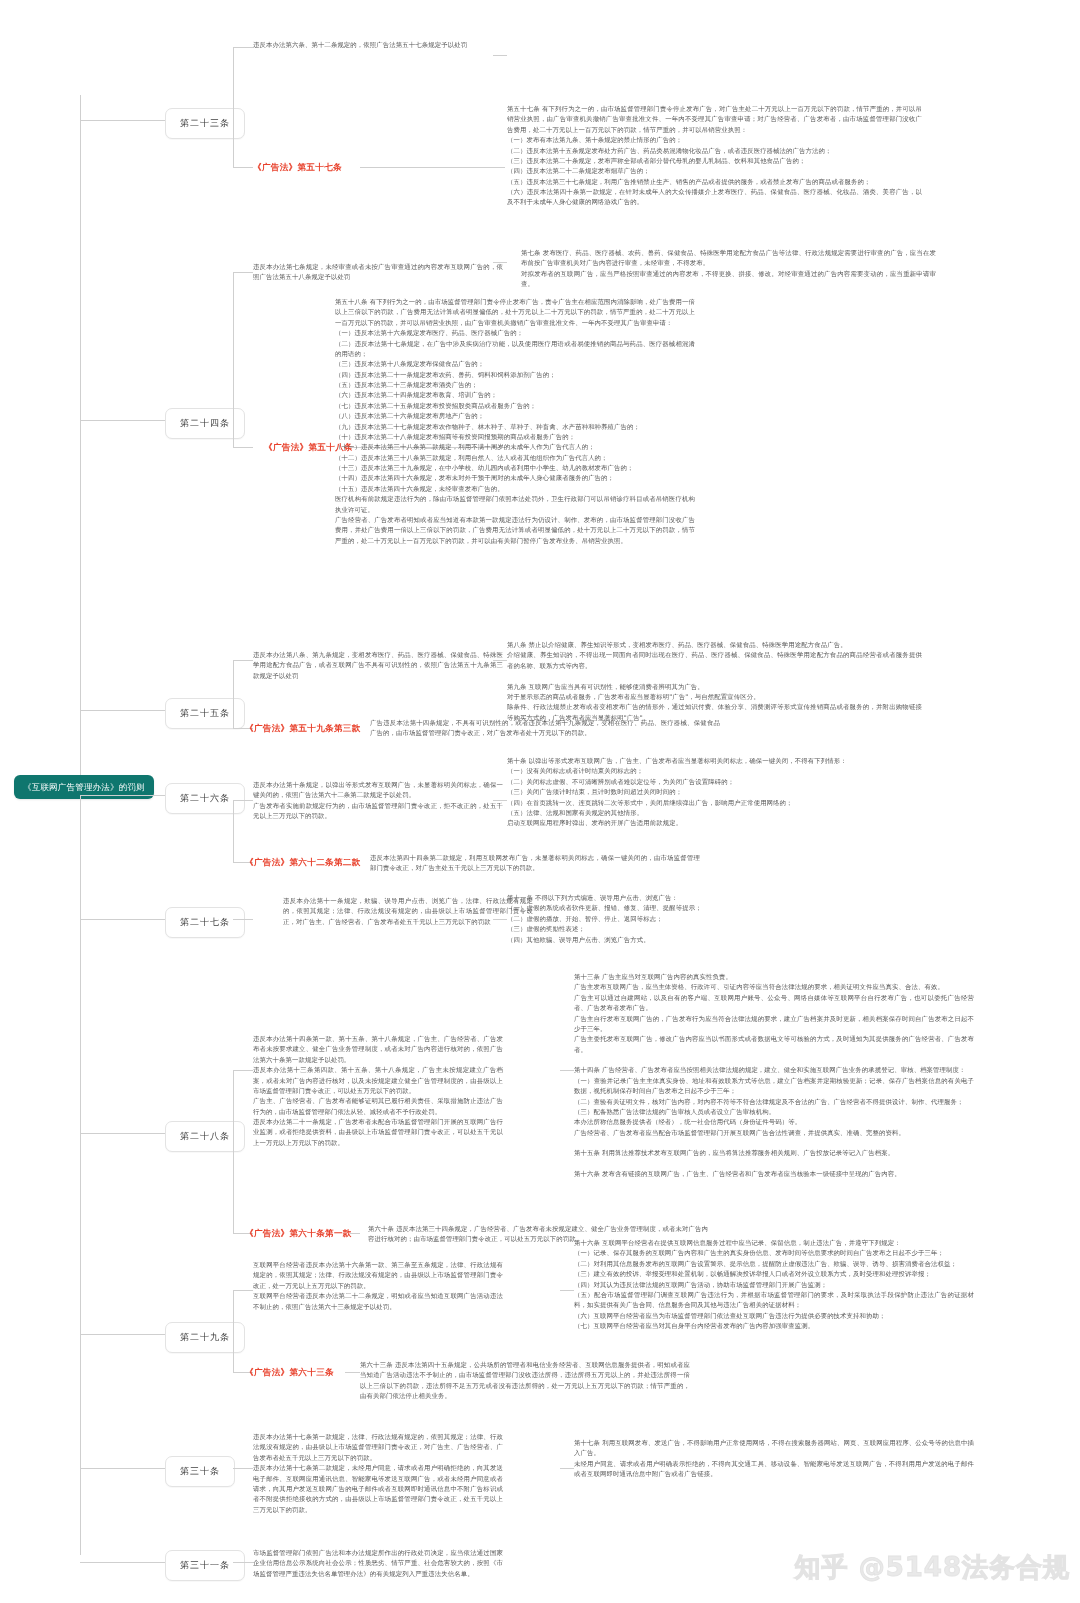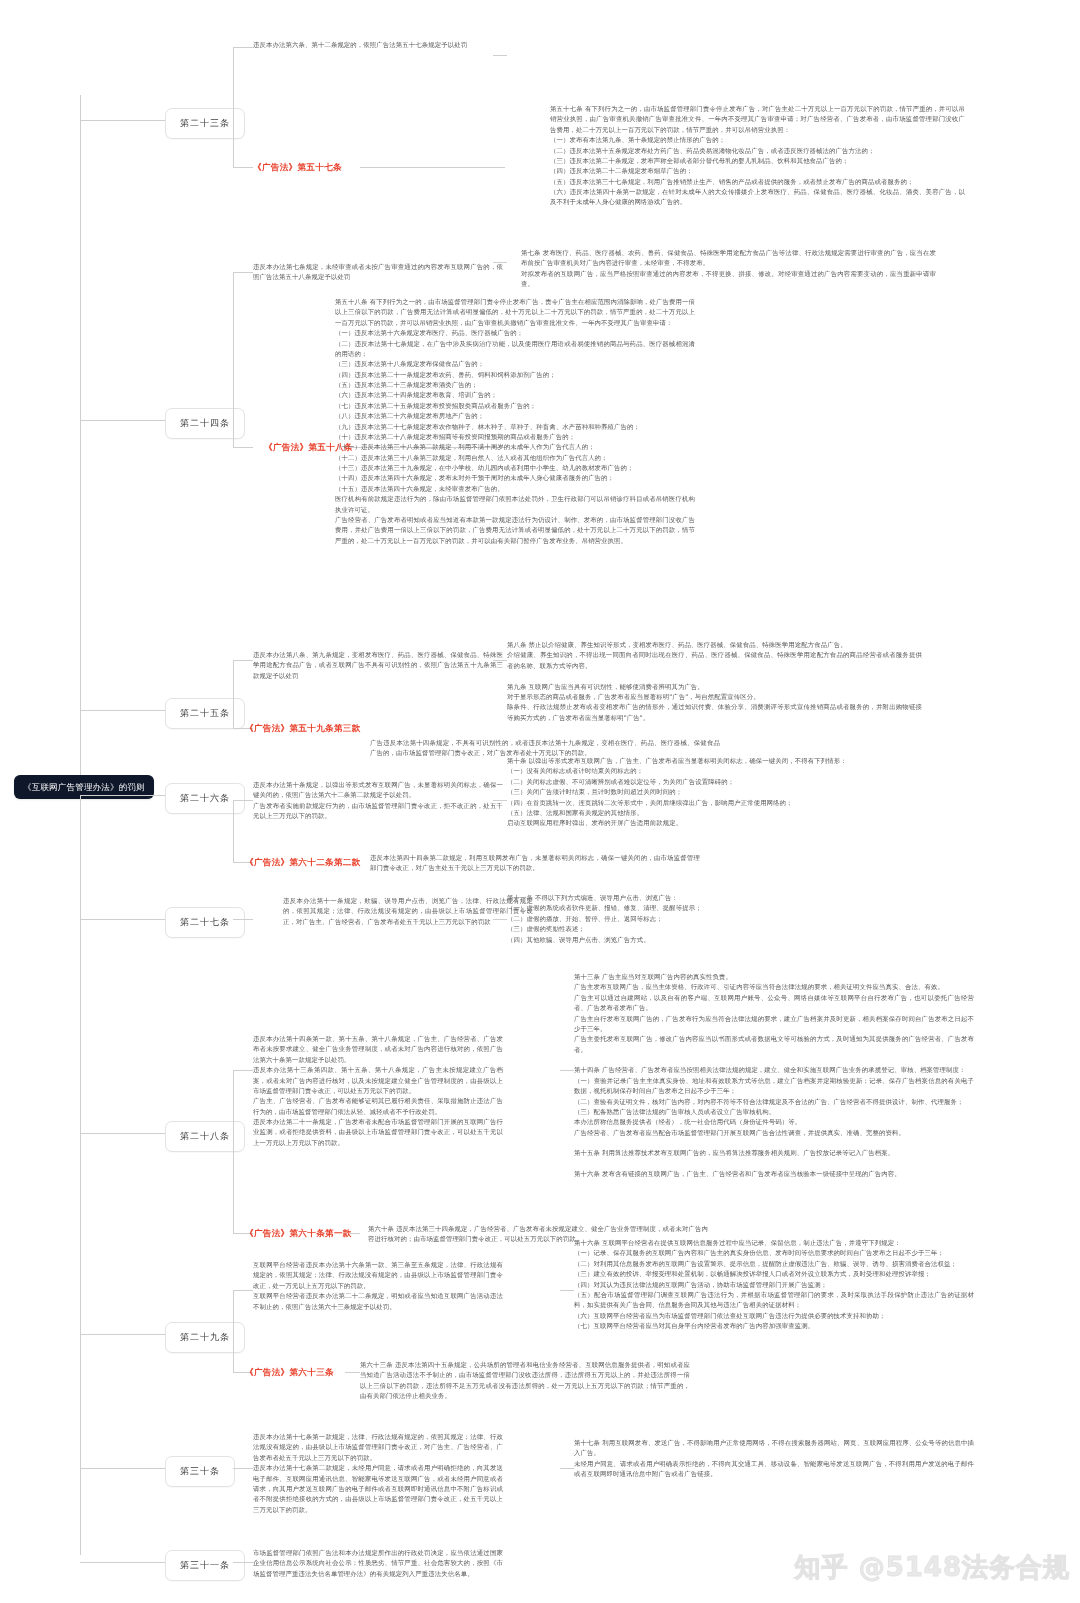--- a/index.html
+++ b/index.html
@@ -15,21 +15,21 @@
   #canvas { position:relative; width:1080px; height:1603px; }
 
   
   .ln { position:absolute; background:#cfcfcf; }
   .lnh { height:1px; }
   .lnv { width:1px; }
 
   
   .root-node {
     position:absolute;
-    background:#0f172a;
+    background:#0f766e;
     color:#ffffff;
     border-radius:6px;
     font-size:8.5px;
     line-height:1.2;
     padding:7px 9px;
     white-space:nowrap;
     letter-spacing:0.2px;
     box-shadow:0 1px 2px rgba(0,0,0,.10);
   }
 
@@ -108,21 +108,21 @@
 
   <div class="txt" style="left:253px; top:40px; width:250px;">
     <p>违反本办法第六条、第十二条规定的，依照广告法第五十七条规定予以处罚</p>
   </div>
 
   <div class="law-ref" style="left:253px; top:162px;">《广告法》第五十七条</div>
   <div class="ln lnh" style="left:360px; top:167px; width:145px;"></div>
 
   <div class="ln lnh" style="left:493px; top:55px; width:14px;"></div>
 
-  <div class="txt" style="left:507px; top:104px; width:415px; white-space:pre-line;margin-left:43px;">第五十七条 有下列行为之一的，由市场监督管理部门责令停止发布广告，对广告主处二十万元以上一百万元以下的罚款，情节严重的，并可以吊销营业执照，由广告审查机关撤销广告审查批准文件、一年内不受理其广告审查申请；对广告经营者、广告发布者，由市场监督管理部门没收广告费用，处二十万元以上一百万元以下的罚款，情节严重的，并可以吊销营业执照：
+  <div class="txt" style="left:507px; top:104px; width:415px; white-space:pre-line;">第五十七条 有下列行为之一的，由市场监督管理部门责令停止发布广告，对广告主处二十万元以上一百万元以下的罚款，情节严重的，并可以吊销营业执照，由广告审查机关撤销广告审查批准文件、一年内不受理其广告审查申请；对广告经营者、广告发布者，由市场监督管理部门没收广告费用，处二十万元以上一百万元以下的罚款，情节严重的，并可以吊销营业执照：
 （一）发布有本法第九条、第十条规定的禁止情形的广告的；
 （二）违反本法第十五条规定发布处方药广告、药品类易混淆物化妆品广告，或者违反医疗器械法的广告方法的；
 （三）违反本法第二十条规定，发布声称全部或者部分替代母乳的婴儿乳制品、饮料和其他食品广告的；
 （四）违反本法第二十二条规定发布烟草广告的；
 （五）违反本法第三十七条规定，利用广告推销禁止生产、销售的产品或者提供的服务，或者禁止发布广告的商品或者服务的；
 （六）违反本法第四十条第一款规定，在针对未成年人的大众传播媒介上发布医疗、药品、保健食品、医疗器械、化妆品、酒类、美容广告，以及不利于未成年人身心健康的网络游戏广告的。</div>
 
   <div class="l1-node" style="left:165px; top:408px;">第二十四条</div>
   <div class="ln lnh" style="left:233px; top:272px; width:20px;"></div>
   <div class="ln lnv" style="left:233px; top:272px; height:175px;"></div>
@@ -167,21 +167,21 @@
   <div class="ln lnh" style="left:375px; top:728px; width:0px;"></div>
 
   <div class="ln lnh" style="left:493px; top:660px; width:14px;"></div>
   <div class="txt" style="left:507px; top:640px; width:415px; white-space:pre-line;">第八条 禁止以介绍健康、养生知识等形式，变相发布医疗、药品、医疗器械、保健食品、特殊医学用途配方食品广告。
 介绍健康、养生知识的，不得出现一同面向者同时出现在医疗、药品、医疗器械、保健食品、特殊医学用途配方食品的商品经营者或者服务提供者的名称、联系方式等内容。
 
 第九条 互联网广告应当具有可识别性，能够使消费者辨明其为广告。
 对于显示形态的商品或者服务，广告发布者应当显著标明"广告"，与自然配置宣传区分。
 除条件、行政法规禁止发布或者变相发布广告的情形外，通过知识付费、体验分享、消费测评等形式宣传推销商品或者服务的，并附出购物链接等购买方式的，广告发布者应当显著标明"广告"。</div>
 
-  <div class="txt" style="left:370px; top:738px; width:350px;">
+  <div class="txt" style="left:370px; top:718px; width:350px;">
     <p>广告违反本法第十四条规定，不具有可识别性的，或者违反本法第十九条规定，变相在医疗、药品、医疗器械、保健食品广告的，由市场监督管理部门责令改正，对广告发布者处十万元以下的罚款。</p>
   </div>
 
   <div class="l1-node" style="left:165px; top:783px;">第二十六条</div>
   <div class="ln lnh" style="left:233px; top:800px; width:20px;"></div>
   <div class="ln lnv" style="left:233px; top:800px; height:62px;"></div>
   <div class="ln lnh" style="left:233px; top:862px; width:20px;"></div>
 
   <div class="txt" style="left:253px; top:780px; width:250px; white-space:pre-line;">违反本办法第十条规定，以弹出等形式发布互联网广告，未显著标明关闭标志，确保一键关闭的，依照广告法第六十二条第二款规定予以处罚。
 广告发布者实施前款规定行为的，由市场监督管理部门责令改正，拒不改正的，处五千元以上三万元以下的罚款。</div>

